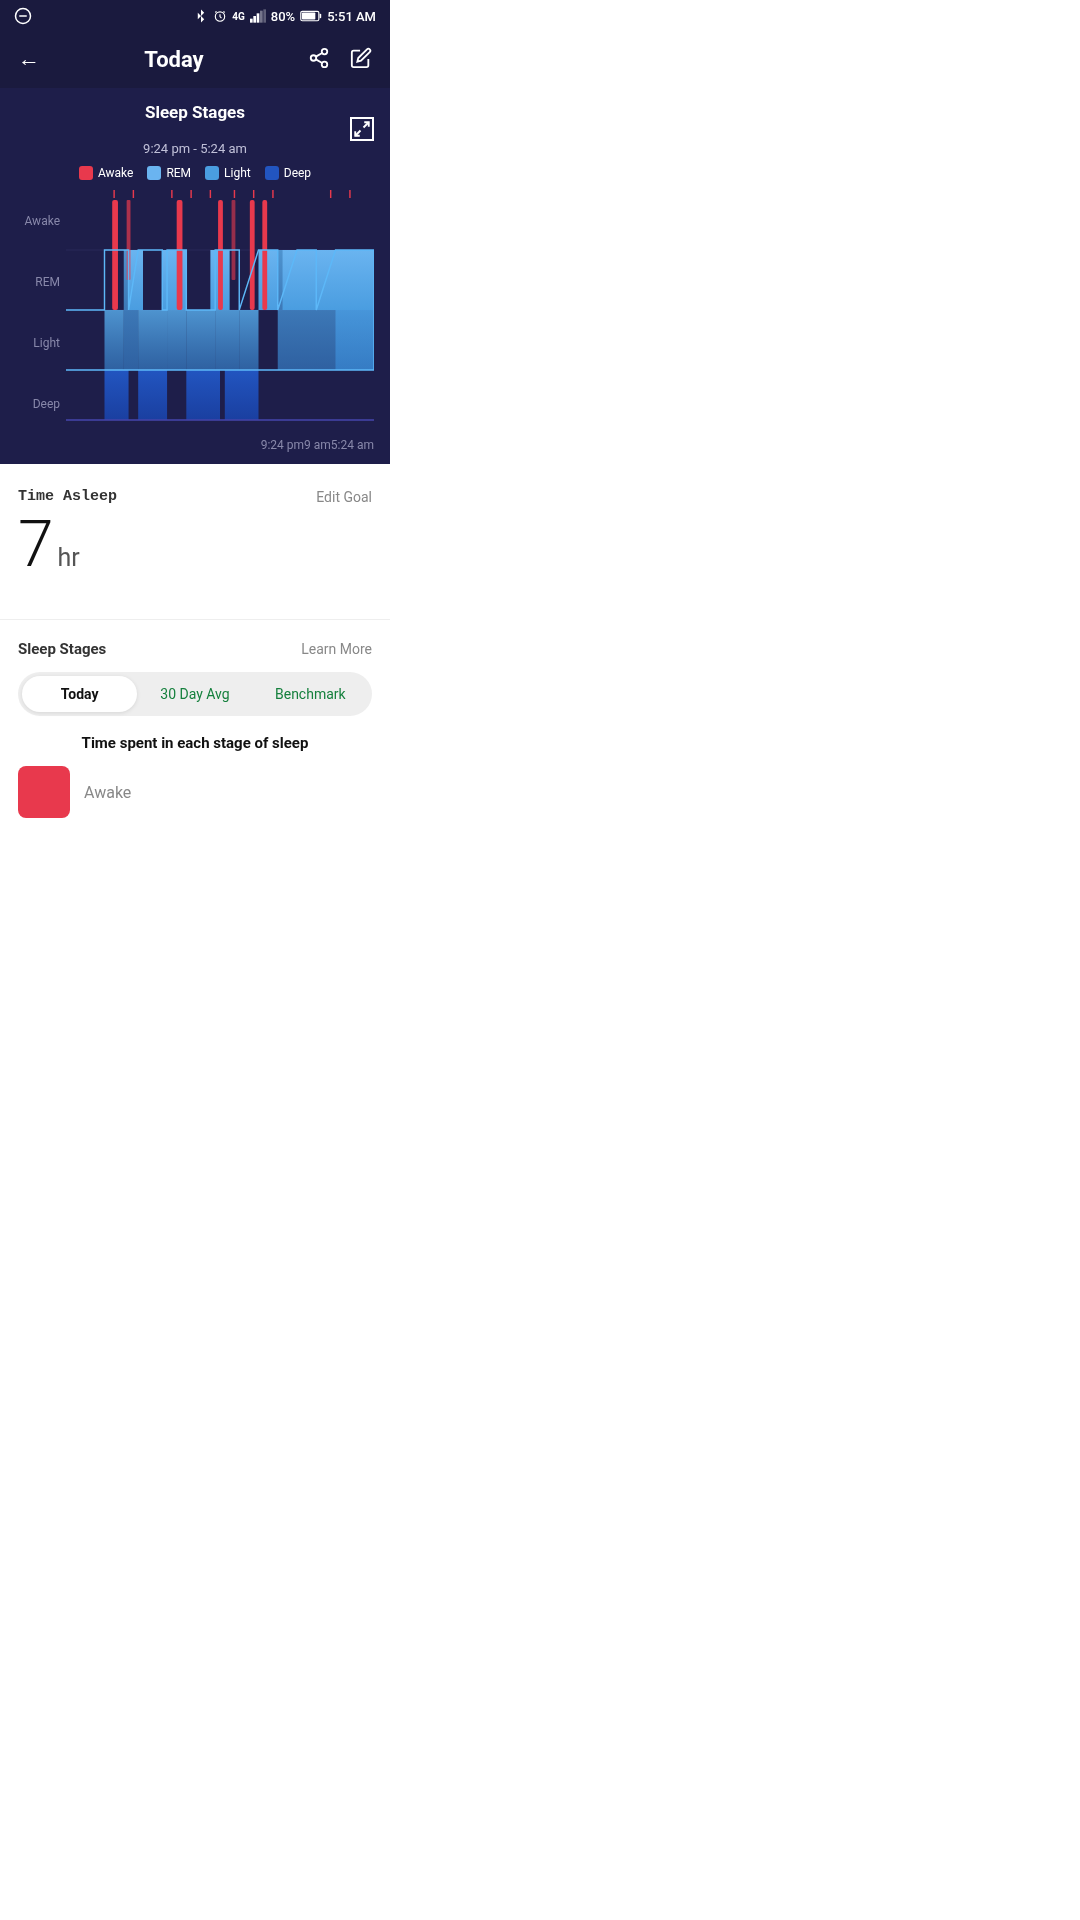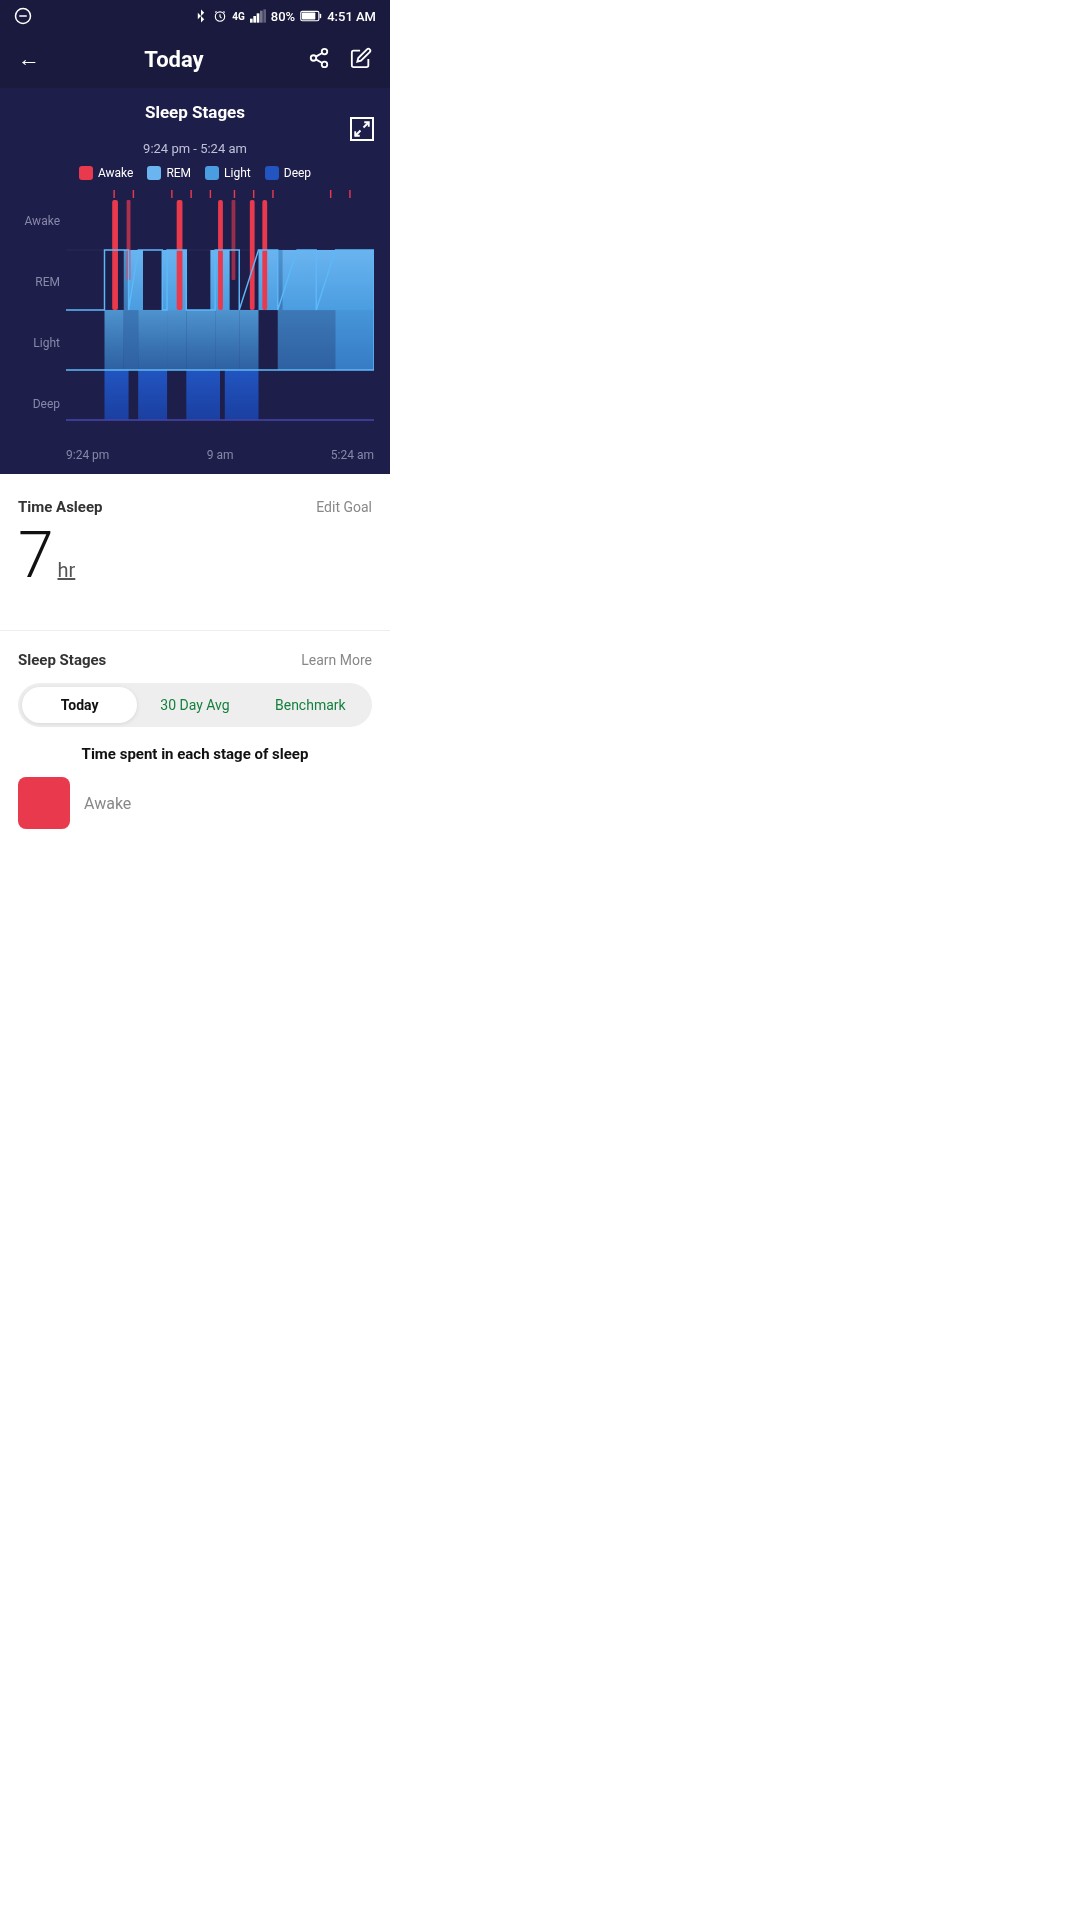--- a/index.html
+++ b/index.html
@@ -122,65 +122,65 @@
       width: 50px;
       flex-shrink: 0;
     }
     .chart-y-label { text-align: right; }
     .chart-svg-wrap {
       flex: 1;
       position: relative;
     }
     .chart-x-labels {
       display: flex;
-      justify-content: space-between;
+      justify-content: flex-end;
       color: #8888aa;
       font-size: 12px;
-      margin-top: 14px;
+      margin-top: 4px;
       padding-left: 50px;
     }
 
     
     .stats-section {
       background: #fff;
       padding: 24px 18px 18px;
     }
     .stats-row {
       display: flex;
       justify-content: space-between;
       align-items: center;
       margin-bottom: 8px;
     }
     .stats-label {
       font-size: 15px;
       font-weight: 700;
       color: #333;
+      font-family: Liberation Mono, monospace;
     }
     .stats-action {
       font-size: 14px;
       color: #888;
       cursor: pointer;
     }
     .stats-value-row {
       display: flex;
       align-items: baseline;
       gap: 4px;
       margin-top: 6px;
       margin-bottom: 24px;
     }
     .stats-value-big {
       font-size: 64px;
       font-weight: 300;
       color: #111;
       line-height: 1;
     }
     .stats-value-unit {
-      font-size: 20px;
+      font-size: 25px;
       color: #555;
-      text-decoration: underline;
     }
 
     
     .stages-section {
       border-top: 1px solid #eee;
       padding: 20px 18px 16px;
     }
     .stages-header {
       display: flex;
       justify-content: space-between;
@@ -282,21 +282,21 @@
       <rect x="20" y="0" width="4" height="20" opacity="0.3"></rect>
     </svg>
 
     <span>80%</span>
     <svg width="22" height="12" viewBox="0 0 28 14" fill="none">
       <rect x="1" y="1" width="23" height="12" rx="2" stroke="white" stroke-width="1.5"></rect>
       <rect x="2.5" y="2.5" width="17" height="9" rx="1" fill="white"></rect>
       <rect x="25" y="4" width="2" height="6" rx="1" fill="white"></rect>
     </svg>
 
-    <span>4:51 AM</span>
+    <span>5:51 AM</span>
   </div>
 </div>
 
 <div class="header">
   <button class="back-btn" style="background:none;border:none;cursor:pointer;">
     <span style="color:#fff;font-size:22px;">←</span>
   </button>
   <span class="header-title">Today</span>
   <div class="header-actions">
     <button style="background:none;border:none;cursor:pointer;">

